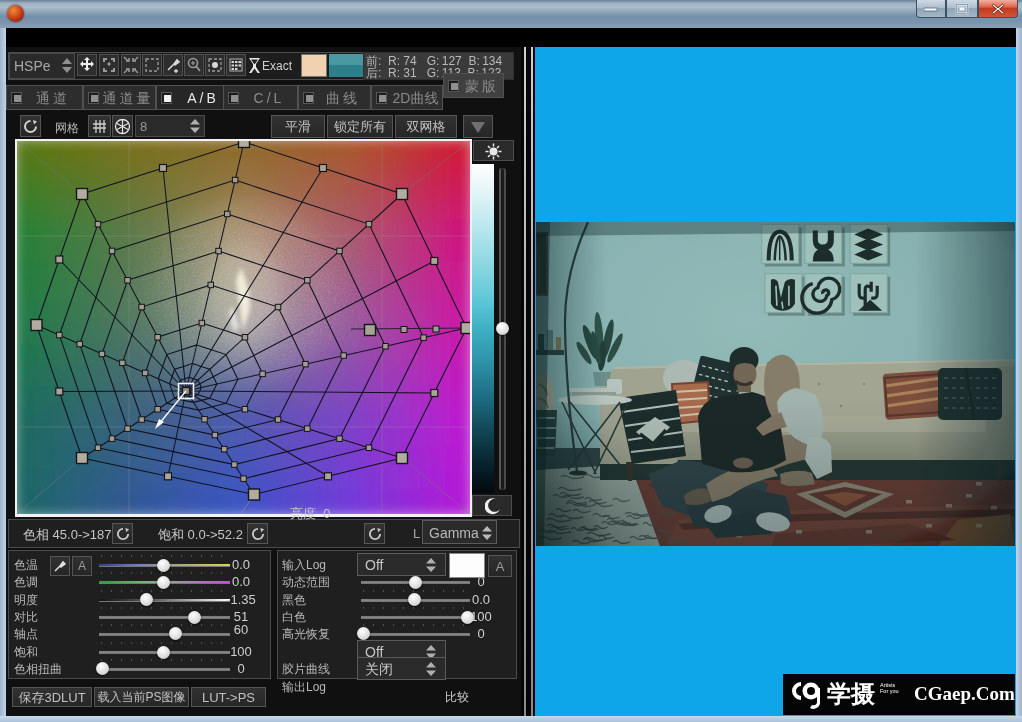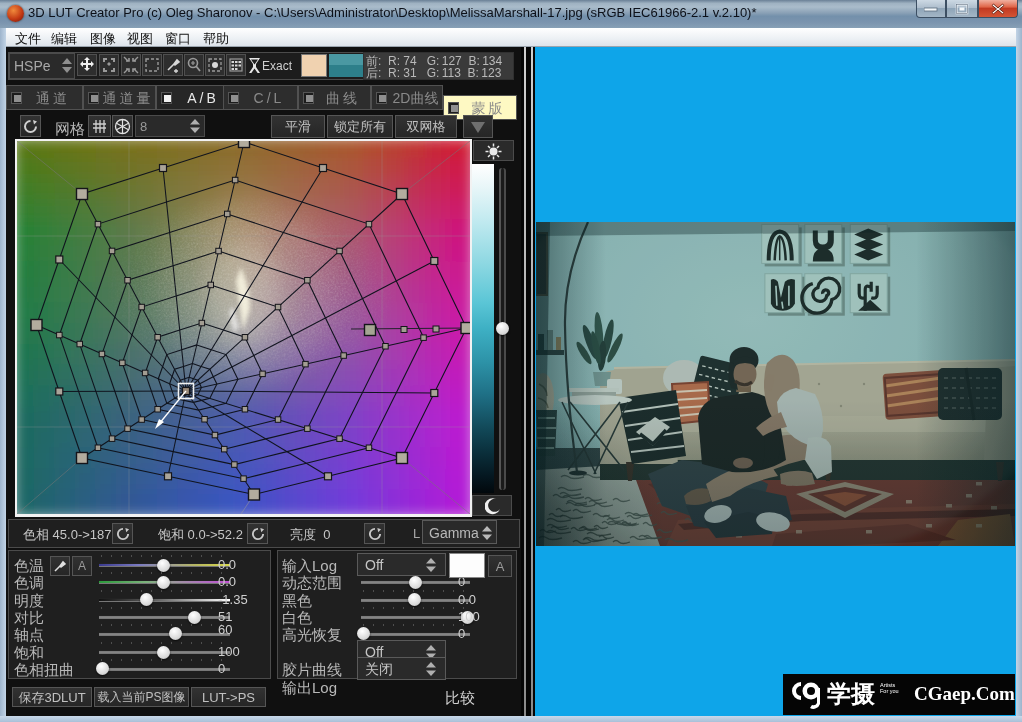--- a/index.html
+++ b/index.html
@@ -17,69 +17,60 @@
 #menubar span{position:absolute;top:2px}
 
 #lpanel{left:6px;top:47px;width:515px;height:669px;background:#101010}
 .box{position:absolute;background:#262626;border:1px solid #4b4b4b}
 .btn{position:absolute;background:linear-gradient(180deg,#323232,#262626);border:1px solid #555;color:#c0c0c0;text-align:center;white-space:nowrap;overflow:hidden}
 .ico{position:absolute;width:20px;height:22px;background:#2c2c2c;border:1px solid #4f4f4f}
 .tab{position:absolute;top:85px;height:25px;background:#2d2d2d;border:1px solid #515151;color:#8a8a8a;font-size:14px}
 .tab .cb{position:absolute;left:4px;top:6px;width:11px;height:12px;background:#1c1c1c;border:1px solid #555}
 .tab .cb i{position:absolute;left:2px;top:2px;width:7px;height:7px;background:#8f8f8f}
 .tlabel{position:absolute;color:#c6c6c6;font-size:13px}
-.glabel{position:absolute;color:#b8b8b8;font-size:15px}
+.glabel{position:absolute;color:#b8b8b8;font-size:12px}
 
 .slider{position:absolute;height:4px;background:linear-gradient(180deg,#5a5a5a,#9e9e9e 50%,#6a6a6a);border-top:1px solid #222;border-bottom:1px solid #777}
 .thumb{position:absolute;width:13px;height:13px;border-radius:50%;background:radial-gradient(circle at 40% 32%,#ffffff,#d8d8d8 65%,#9f9f9f);box-shadow:0 1px 2px rgba(0,0,0,.7)}
-.sval{position:absolute;color:#cfcfcf;font-size:13px;text-align:left;width:46px}
+.sval{position:absolute;color:#cfcfcf;font-size:13px;text-align:center;width:46px}
 .drop{position:absolute;background:#2a2a2a;border:1px solid #5a5a5a;color:#c4c4c4;font-size:13px}
 .ticks{position:absolute;height:2px;background-image:repeating-linear-gradient(90deg,#4e4e4e 0 1px,transparent 1px 10px)}
 
 #split{left:521px;top:47px;width:14px;height:669px;background:#060606}
 #split i{position:absolute;top:0;width:2px;height:669px;background:linear-gradient(180deg,#cfcfcf,#8a8a8a)}
 
 #rarea{left:535px;top:47px;width:481px;height:669px;background:#0ea5e9}
 #photo{left:1px;top:175px;width:479px;height:324px}
 #wm{left:248px;top:627px;width:232px;height:41px;background:#050505}
 
 .wb{background:linear-gradient(180deg,#c9d9ea,#a9c0d8)}
 #wbl{left:0;top:28px;width:6px;height:688px;background:linear-gradient(90deg,#9db4cc,#c2d4e6)}
 #wbr{left:1016px;top:28px;width:6px;height:688px;background:linear-gradient(90deg,#c2d4e6,#9db4cc)}
 #wbb{left:0;top:716px;width:1022px;height:6px}
 </style></head><body>
 <div id="win">
   <div id="title" class="abs"></div>
   <div id="appico" class="abs"></div>
-  <div class="abs txt" style="left:28px;top:5px;font-size:13px;color:#0c1018">3D LUT Creator Pro (c) Oleg Sharonov - C:\Users\Administrator\Desktop\MelissaMarshall-17.jpg (sRGB IEC61966-2.1 v.2.10)*</div>
   <div id="bmin" class="abs wbtn">
       <svg class="g" width="14" height="6">
         <rect x="0" y="2" width="13" height="3" fill="#f4f8fb" stroke="#5a6b7d" stroke-width="0.8"></rect>
       </svg>
     </div>
   <div id="bmax" class="abs wbtn">
       <svg class="g" width="13" height="11">
         <rect x="1" y="1" width="11" height="9" fill="none" stroke="#f4f8fb" stroke-width="2"></rect>
         <rect x="1" y="1" width="11" height="9" fill="none" stroke="#5a6b7d" stroke-width="0.6"></rect>
         <rect x="4" y="4" width="5" height="3" fill="#f4f8fb"></rect>
       </svg>
     </div>
   <div id="bclose" class="abs wbtn">
       <svg class="g" width="13" height="12">
         <path d="M2,1 L6.5,5 L11,1 L12.5,2.5 L8,6 L12.5,9.5 L11,11 L6.5,7 L2,11 L0.5,9.5 L5,6 L0.5,2.5 Z" fill="#ffffff" stroke="#6a2a1a" stroke-width="1"></path>
       </svg>
     </div>
-  <div id="menubar" class="abs">
-    <span style="left:9px">文件</span>
-      <span style="left:45px">编辑</span>
-      <span style="left:84px">图像</span>
-      <span style="left:121px">视图</span>
-      <span style="left:159px">窗口</span>
-      <span style="left:197px">帮助</span>
-  </div>
   <div id="lpanel" class="abs">
       <div class="box" style="left:2px;top:5px;width:506px;height:28px;background:#1d1d1d"></div>
       <div class="box" style="left:3px;top:6px;width:66px;height:26px;background:#2a2a2a"></div>
       <div style="position:absolute;left:8px;top:11px;color:#a8a8a8;font-size:14px">HSPe</div>
       <svg style="position:absolute;left:55px;top:11px" width="12" height="16">
         <path d="M1,6 L6,0 L11,6 Z" fill="#8f8f8f"></path>
         <path d="M1,9 L6,15 L11,9 Z" fill="#8f8f8f"></path>
       </svg>
       <div class="ico" style="left:71px;top:7px;background:#2e2e2e">
         <svg width="18" height="20" viewBox="0 0 18 20" style="position:absolute;left:0;top:0">
@@ -175,21 +166,21 @@
           <i style="background:#8f8f8f"></i>
         </span>
         <span style="position:absolute;left:17px;right:0;top:4px;text-align:center;color:#8a8a8a;letter-spacing:3px">曲线</span>
       </div>
       <div class="tab" style="left:365px;top:38px;width:72px;background:#2d2d2d">
         <span class="cb">
           <i style="background:#8f8f8f"></i>
         </span>
         <span style="position:absolute;left:17px;right:0;top:4px;text-align:center;color:#8a8a8a;letter-spacing:0px">2D曲线</span>
       </div>
-      <div class="tab" style="left:437px;top:48px;width:74px;background:#fef9c3">
+      <div class="tab" style="left:437px;top:26px;width:61px;background:#404040">
         <span class="cb">
           <i style="background:#8f8f8f"></i>
         </span>
         <span style="position:absolute;left:17px;right:0;top:4px;text-align:center;color:#8a8a8a;letter-spacing:3px">蒙版</span>
       </div>
       <div class="btn" style="left:14px;top:68px;width:21px;height:22px"><svg width="15" height="15" style="margin-top:3px" viewBox="0 0 15 15">
           <path d="M7.5,2 a5.5,5.5 0 1 0 5.5,5.5" fill="none" stroke="#d0d0d0" stroke-width="2"></path>
           <path d="M10,1 l4,1.5 -3,3 Z" fill="#d0d0d0"></path>
         </svg></div>
       <div class="glabel" style="left:49px;top:73px">网格</div>
@@ -762,21 +753,21 @@
       <div class="tlabel" style="left:17px;top:479px">色相 45.0-&gt;187</div>
       <div class="btn" style="left:106px;top:476px;width:21px;height:21px"><svg width="14" height="14" style="margin-top:3px" viewBox="0 0 15 15">
           <path d="M7.5,2 a5.5,5.5 0 1 0 5.5,5.5" fill="none" stroke="#c8c8c8" stroke-width="2"></path>
           <path d="M10,1 l4,1.5 -3,3 Z" fill="#c8c8c8"></path>
         </svg></div>
       <div class="tlabel" style="left:152px;top:479px">饱和 0.0-&gt;52.2</div>
       <div class="btn" style="left:241px;top:476px;width:21px;height:21px"><svg width="14" height="14" style="margin-top:3px" viewBox="0 0 15 15">
           <path d="M7.5,2 a5.5,5.5 0 1 0 5.5,5.5" fill="none" stroke="#c8c8c8" stroke-width="2"></path>
           <path d="M10,1 l4,1.5 -3,3 Z" fill="#c8c8c8"></path>
         </svg></div>
-      <div class="tlabel" style="left:284px;top:479px">亮度&nbsp;&nbsp;0</div>
+      <div class="tlabel" style="left:284px;top:458px">亮度&nbsp;&nbsp;0</div>
       <div class="btn" style="left:358px;top:476px;width:21px;height:21px"><svg width="14" height="14" style="margin-top:3px" viewBox="0 0 15 15">
           <path d="M7.5,2 a5.5,5.5 0 1 0 5.5,5.5" fill="none" stroke="#c8c8c8" stroke-width="2"></path>
           <path d="M10,1 l4,1.5 -3,3 Z" fill="#c8c8c8"></path>
         </svg></div>
       <div class="tlabel" style="left:407px;top:479px;color:#a8a8a8">L</div>
       <div class="drop" style="left:416px;top:473px;width:75px;height:24px">
         <span style="position:absolute;left:6px;top:4px;font-size:14px;color:#b8b8b8">Gamma</span>
         <svg style="position:absolute;right:3px;top:4px" width="12" height="16">
           <path d="M1,6.5 L6,1 L11,6.5 Z" fill="#b8b8b8"></path>
           <path d="M1,9.5 L6,15 L11,9.5 Z" fill="#b8b8b8"></path>

